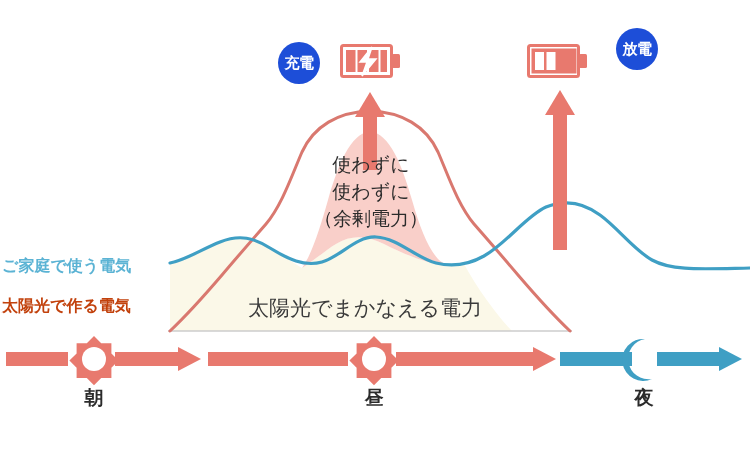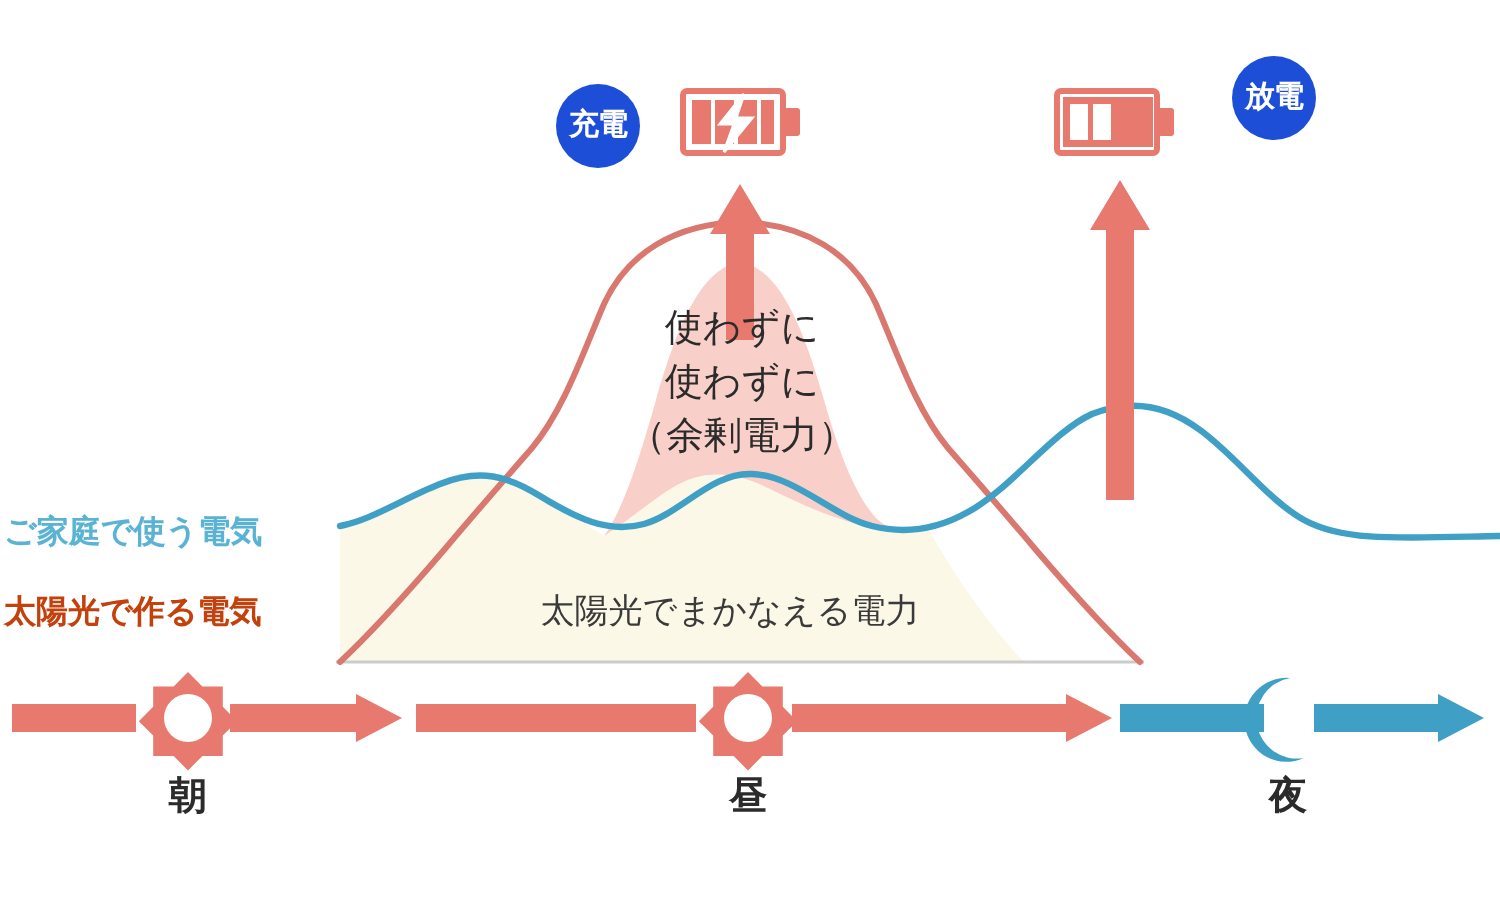--- a/index.html
+++ b/index.html
@@ -72,21 +72,21 @@
   }
 
   
   #covered-label {
     position: absolute;
     left: 215px;
     top: 294px;
     width: 300px;
     text-align: center;
     color: #3a3a3a;
-    font-size: 17px;
+    font-size: 21px;
     font-family: "DejaVu Sans", "Liberation Sans", sans-serif;
     white-space: nowrap;
   }
 
   
   .legend-item {
     position: absolute;
     left: 2px;
     font-size: 16px;
     font-weight: bold;

